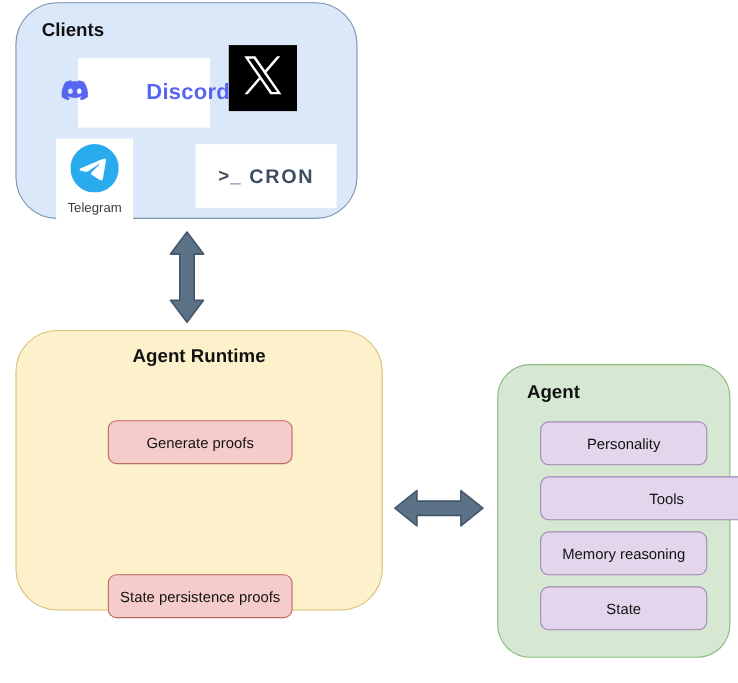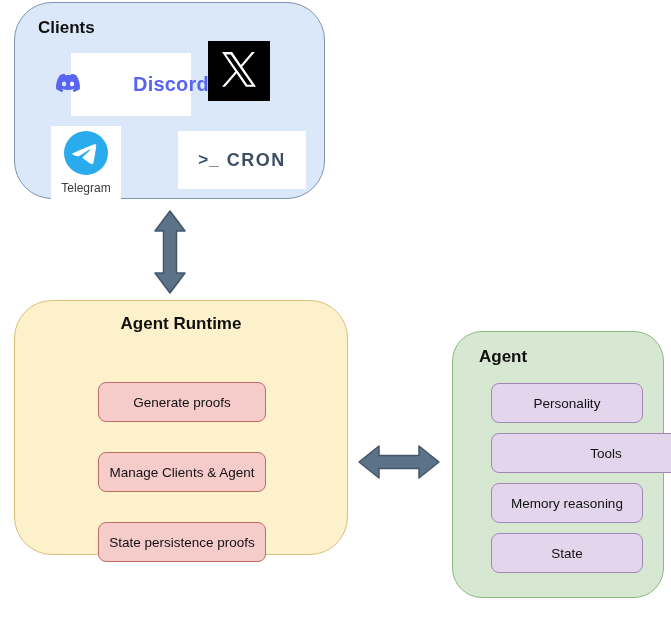--- a/index.html
+++ b/index.html
@@ -116,23 +116,20 @@
     <svg width="34" height="86" viewBox="0 0 34 86">
       <polygon class="arrow-shape" points="17,2 32,22 23.5,22 23.5,64 32,64 17,84 2,64 10.5,64 10.5,22 2,22"></polygon>
     </svg>
   </div>
 
   <div class="abs runtime-box">
     <div class="box-title">Agent Runtime</div>
     <div class="item runtime-item ri-0">
       <span>Generate proofs</span>
     </div>
-    <div class="item runtime-item ri-1">
-      <span>Manage Clients &amp; Agent</span>
-    </div>
     <div class="item runtime-item ri-2">
       <span>State persistence proofs</span>
     </div>
   </div>
 
   <div class="abs h-arrow">
     <svg width="84" height="38" viewBox="0 0 84 38">
       <polygon class="arrow-shape" points="2,19 22,3 22,12.5 62,12.5 62,3 82,19 62,35 62,25.5 22,25.5 22,35"></polygon>
     </svg>
   </div>

